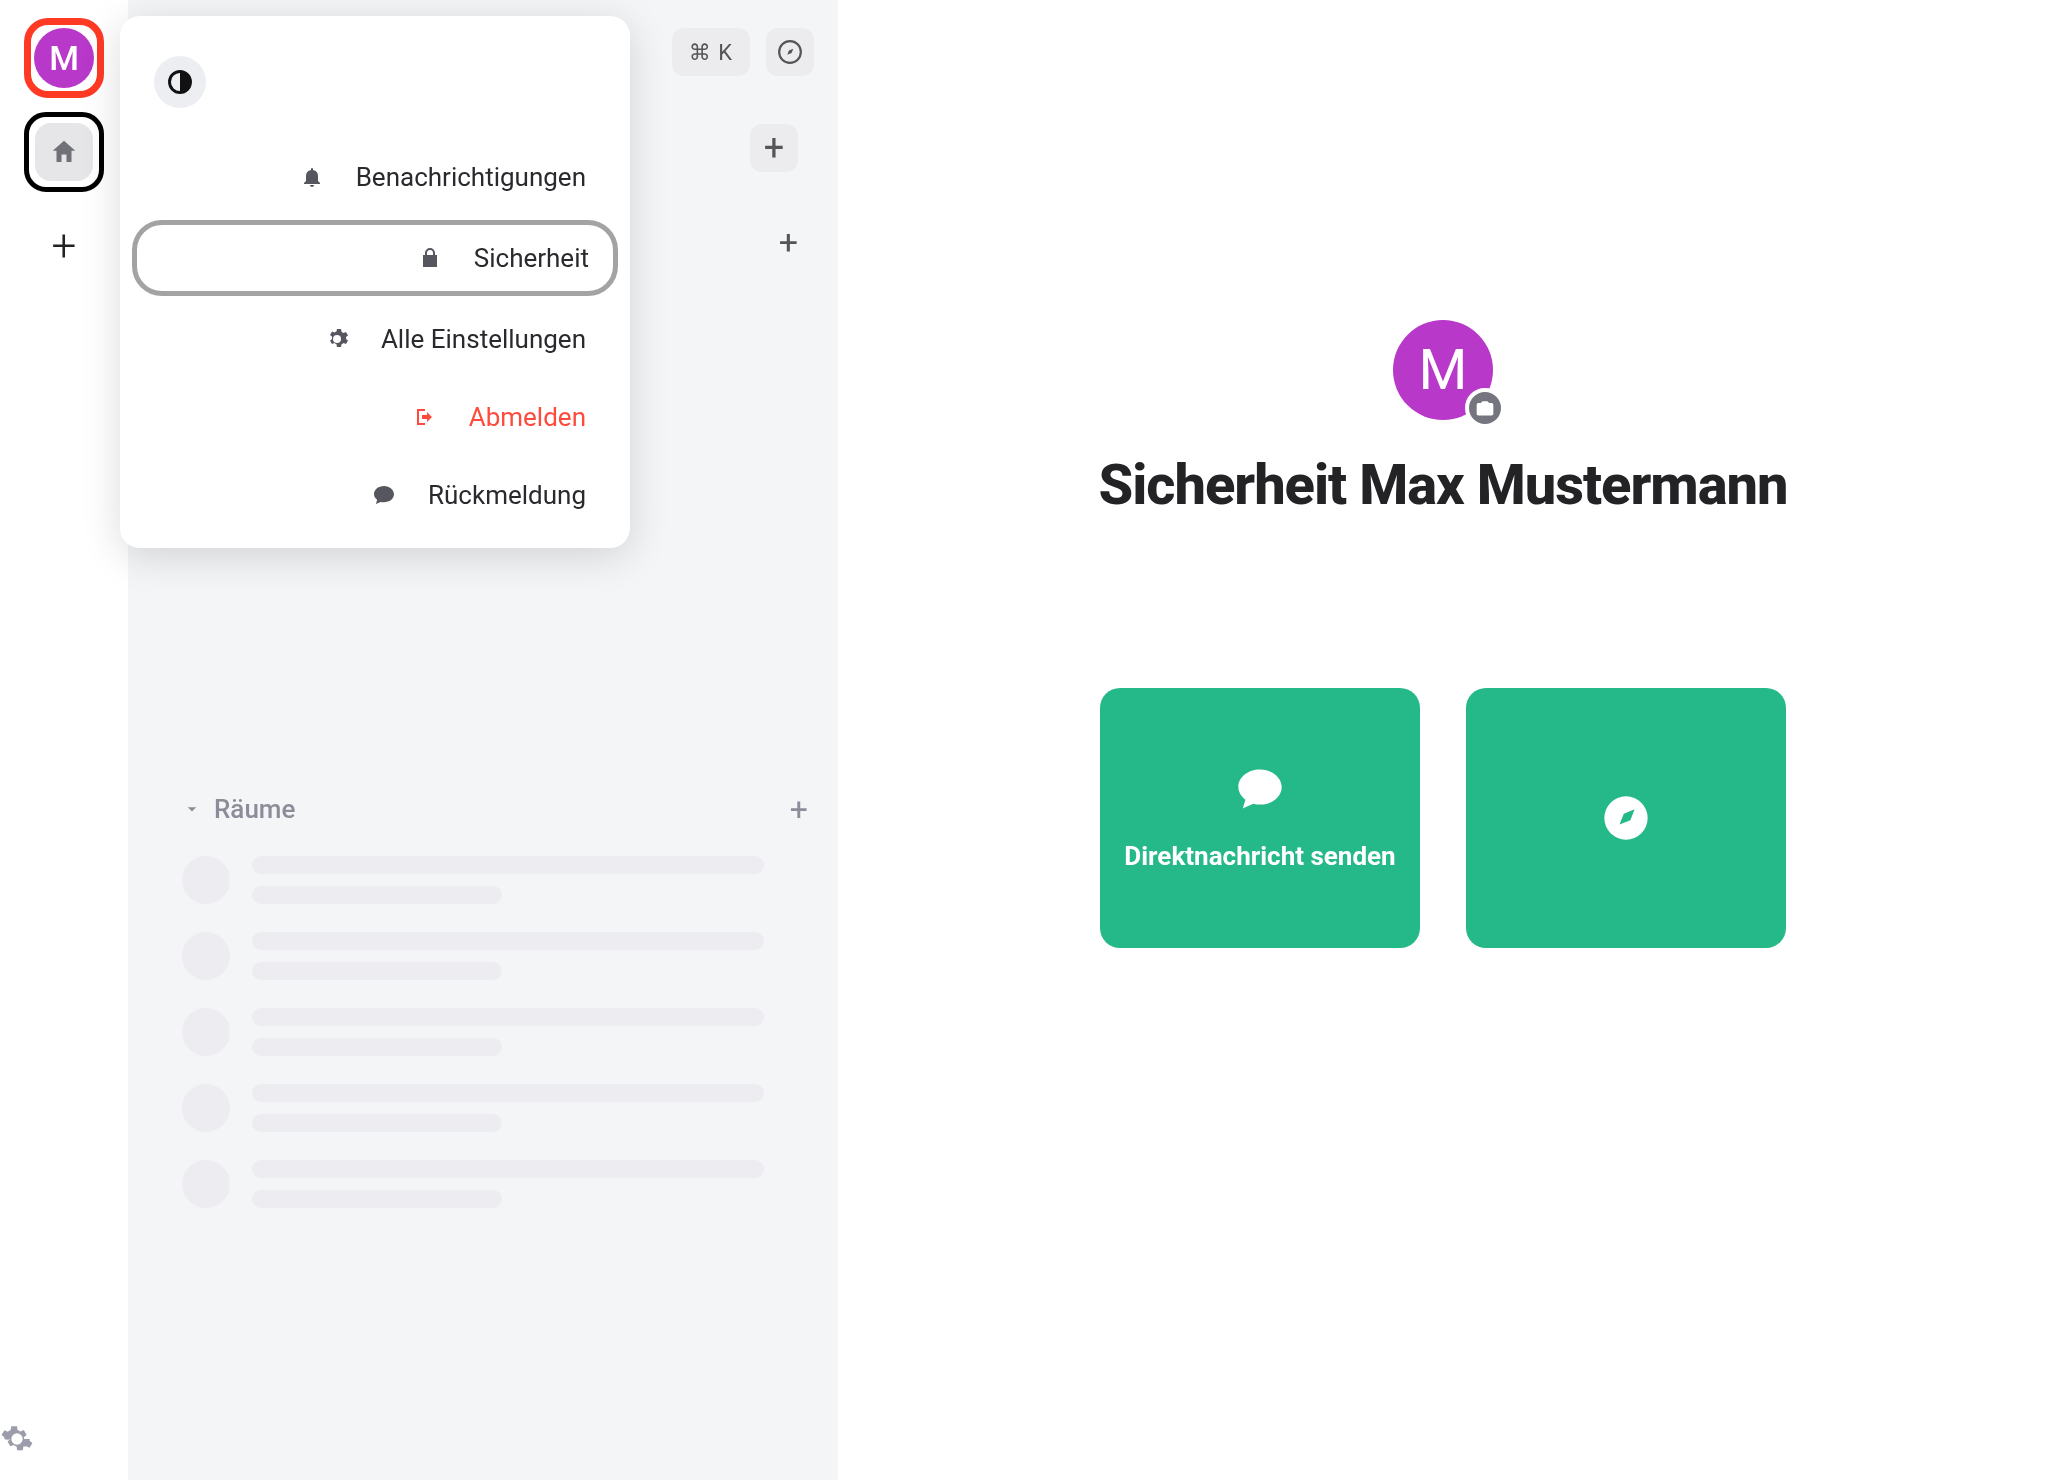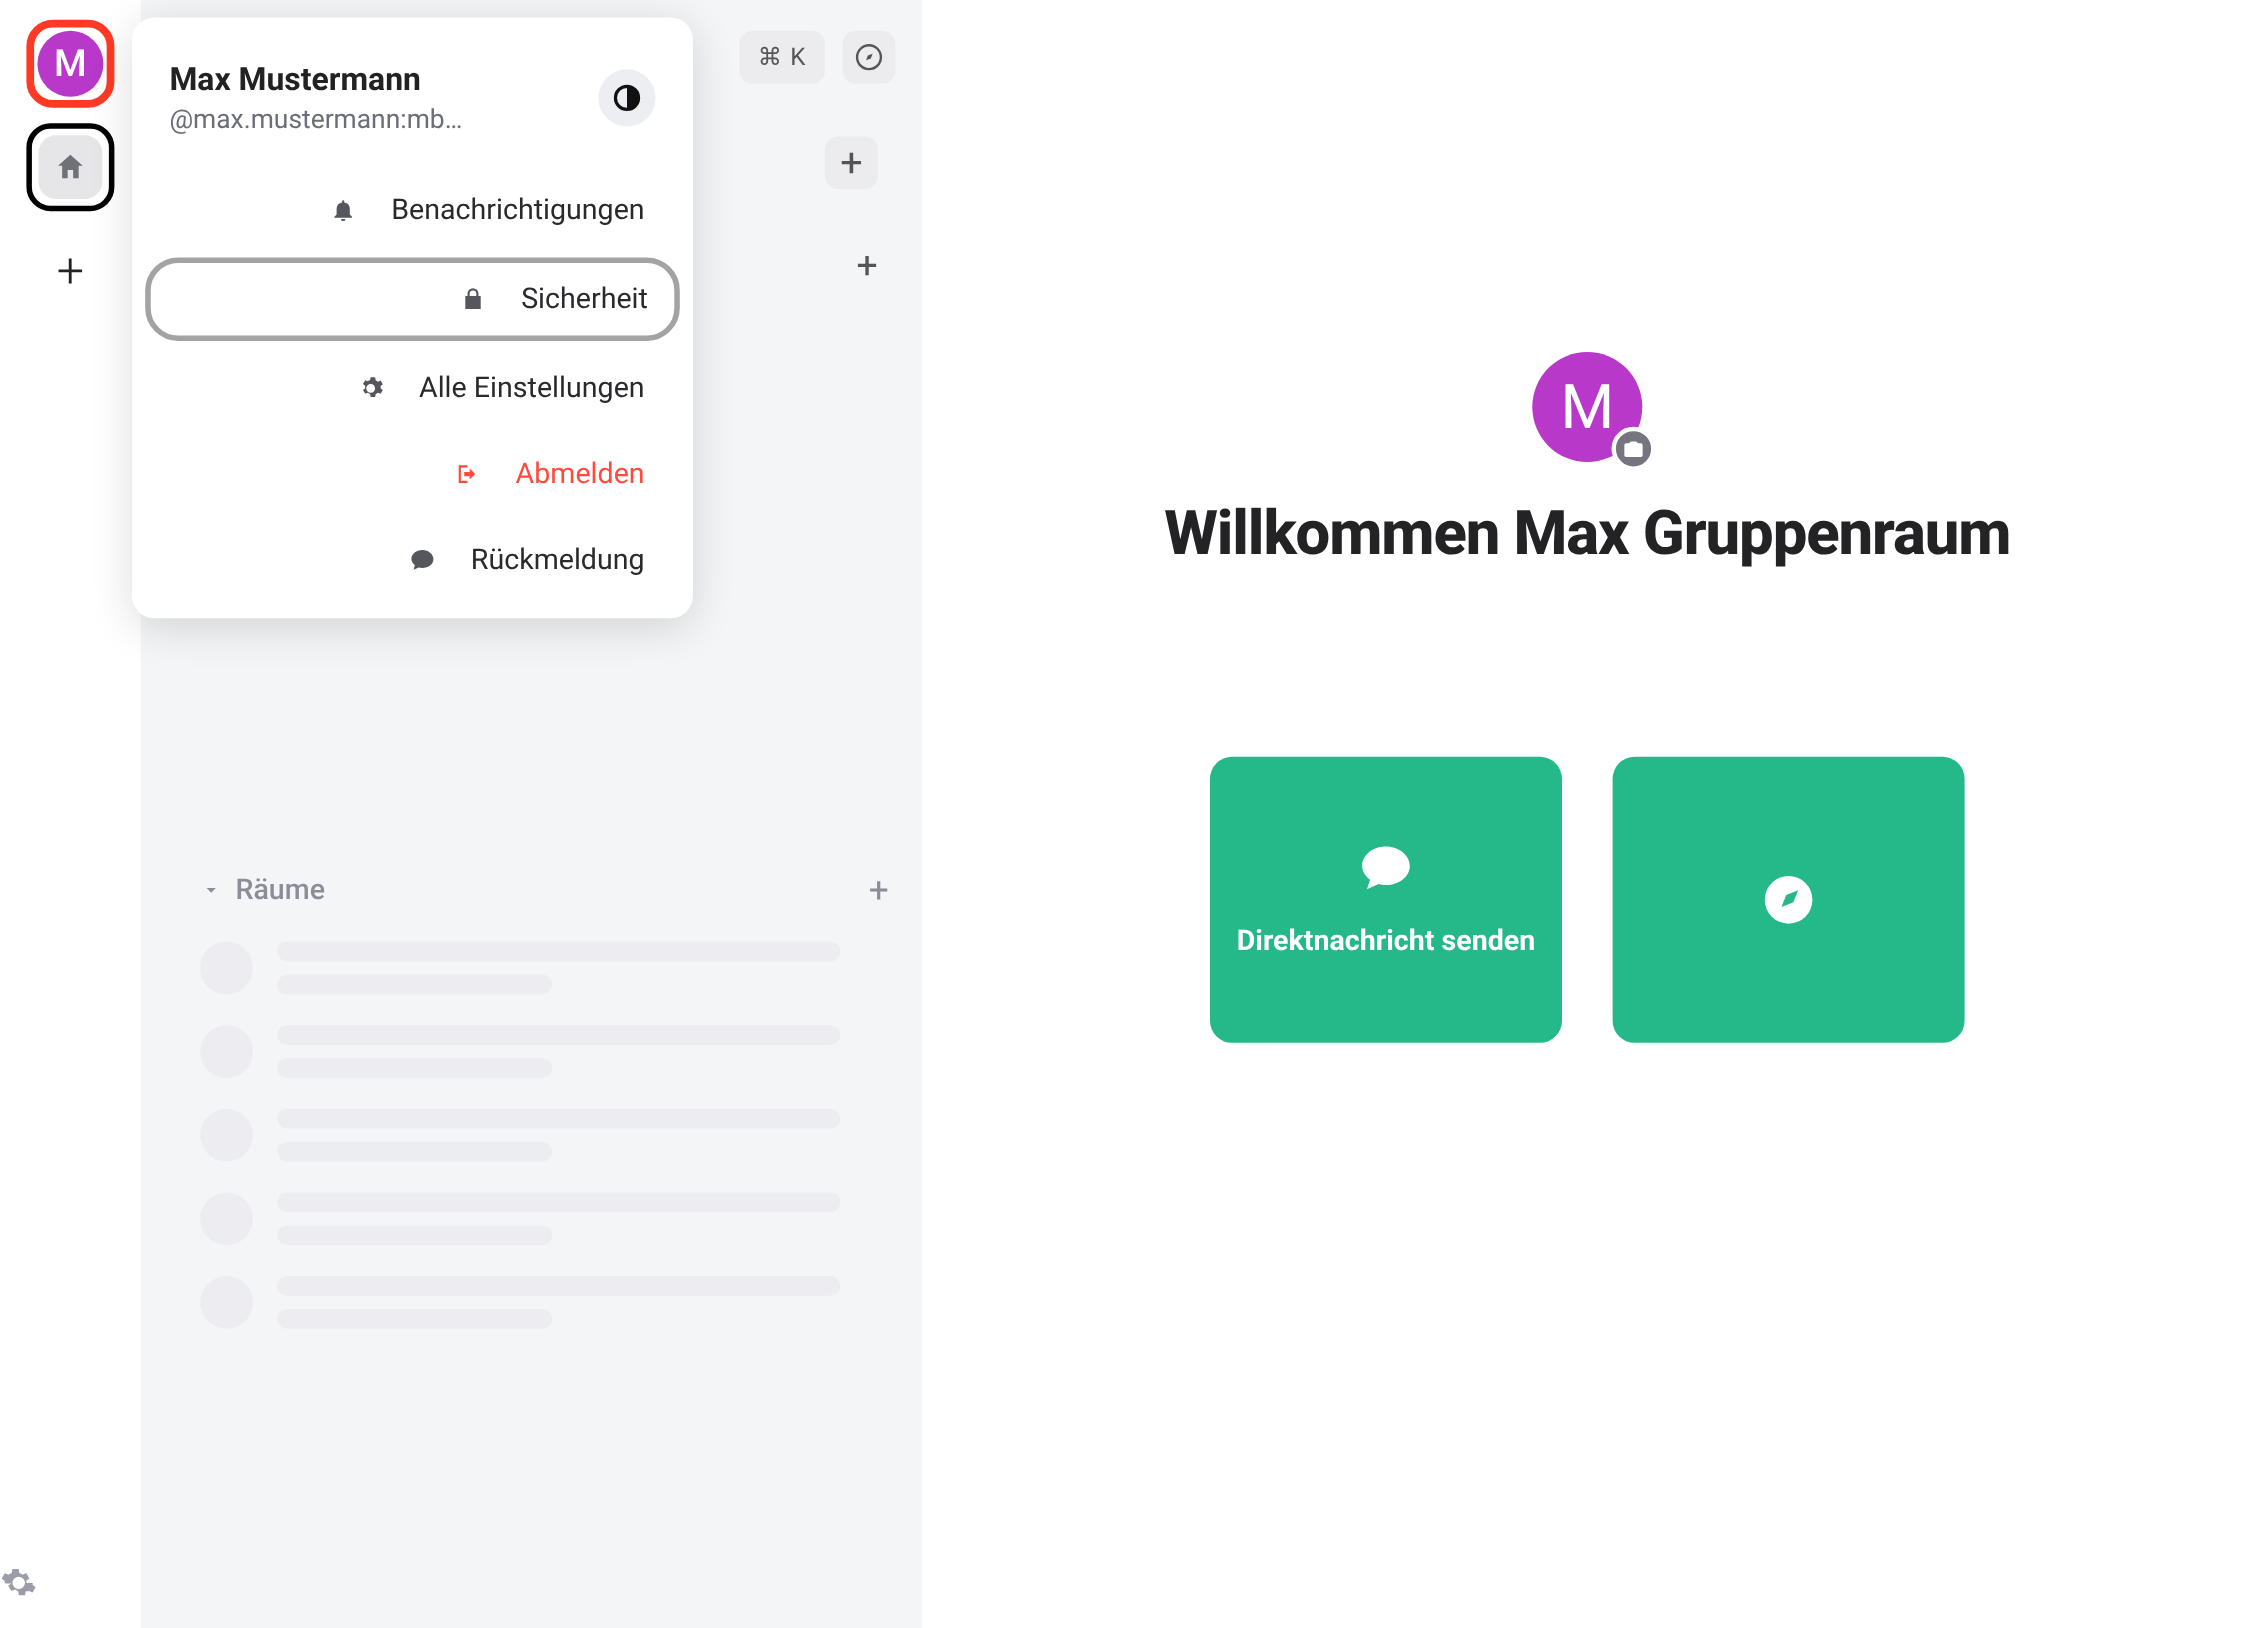--- a/index.html
+++ b/index.html
@@ -150,24 +150,20 @@
         <div class="sk-lines">
           <div class="sk-line1"></div>
           <div class="sk-line2"></div>
         </div>
       </div>
   </div>
 </div>
 
 <div class="popover">
   <div class="pop-header">
-    <div class="pop-names">
-      <div class="pop-name">Max Mustermann</div>
-      <div class="pop-handle">@max.mustermann:mb…</div>
-    </div>
     <div class="pop-theme">
       <svg width="28" height="28" viewBox="0 0 24 24">
           <circle cx="12" cy="12" r="9" fill="none" stroke="#111" stroke-width="2.5"></circle>
           <path fill="#111" d="M12 3a9 9 0 010 18z"></path>
         </svg>
     </div>
   </div>
 
   <div class="pop-item">
     <span class="mi">
@@ -219,21 +215,21 @@
   <div class="big-avatar-wrap">
     <div class="big-avatar">
       <span>M</span>
     </div>
     <div class="cam-badge">
       <svg width="20" height="20" viewBox="0 0 24 24">
           <path fill="#fff" d="M12 9a4 4 0 100 8 4 4 0 000-8zm8-3h-3l-2-2H9L7 6H4a2 2 0 00-2 2v11a2 2 0 002 2h16a2 2 0 002-2V8a2 2 0 00-2-2z"></path>
         </svg>
     </div>
   </div>
-  <h1 class="welcome">Willkommen Max Gruppenraum</h1>
+  <h1 class="welcome">Sicherheit Max Mustermann</h1>
 
   <div class="cards">
     <div class="card">
       <div class="card-icon">
         <svg width="52" height="52" viewBox="0 0 24 24">
             <path fill="#fff" d="M12 3C6.5 3 2 6.6 2 11c0 2.4 1.3 4.5 3.3 6L4 21l4.9-2.2c1 .3 2 .4 3.1.4 5.5 0 10-3.6 10-8S17.5 3 12 3z"></path>
           </svg>
       </div>
       <div class="card-label">Direktnachricht senden</div>
     </div>

